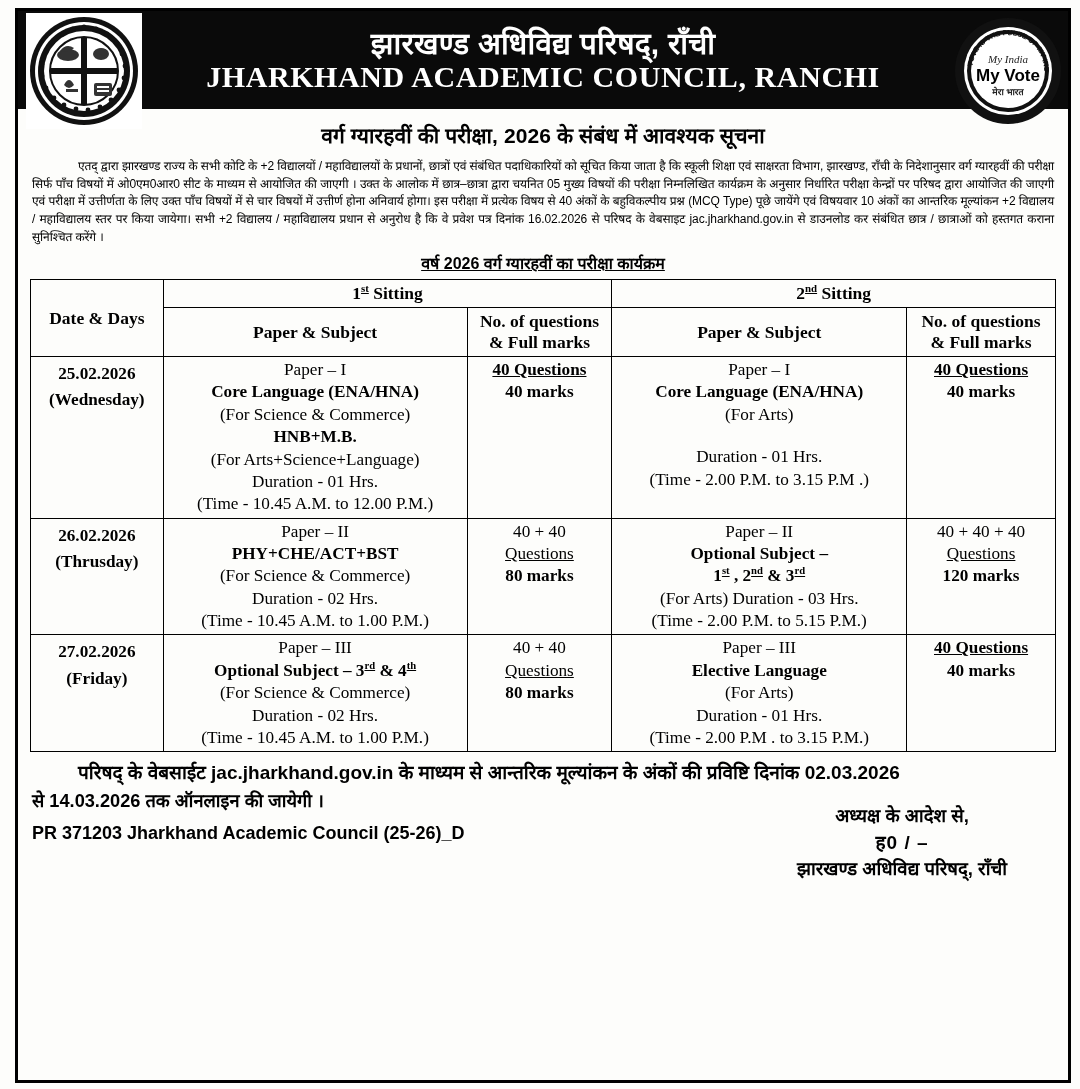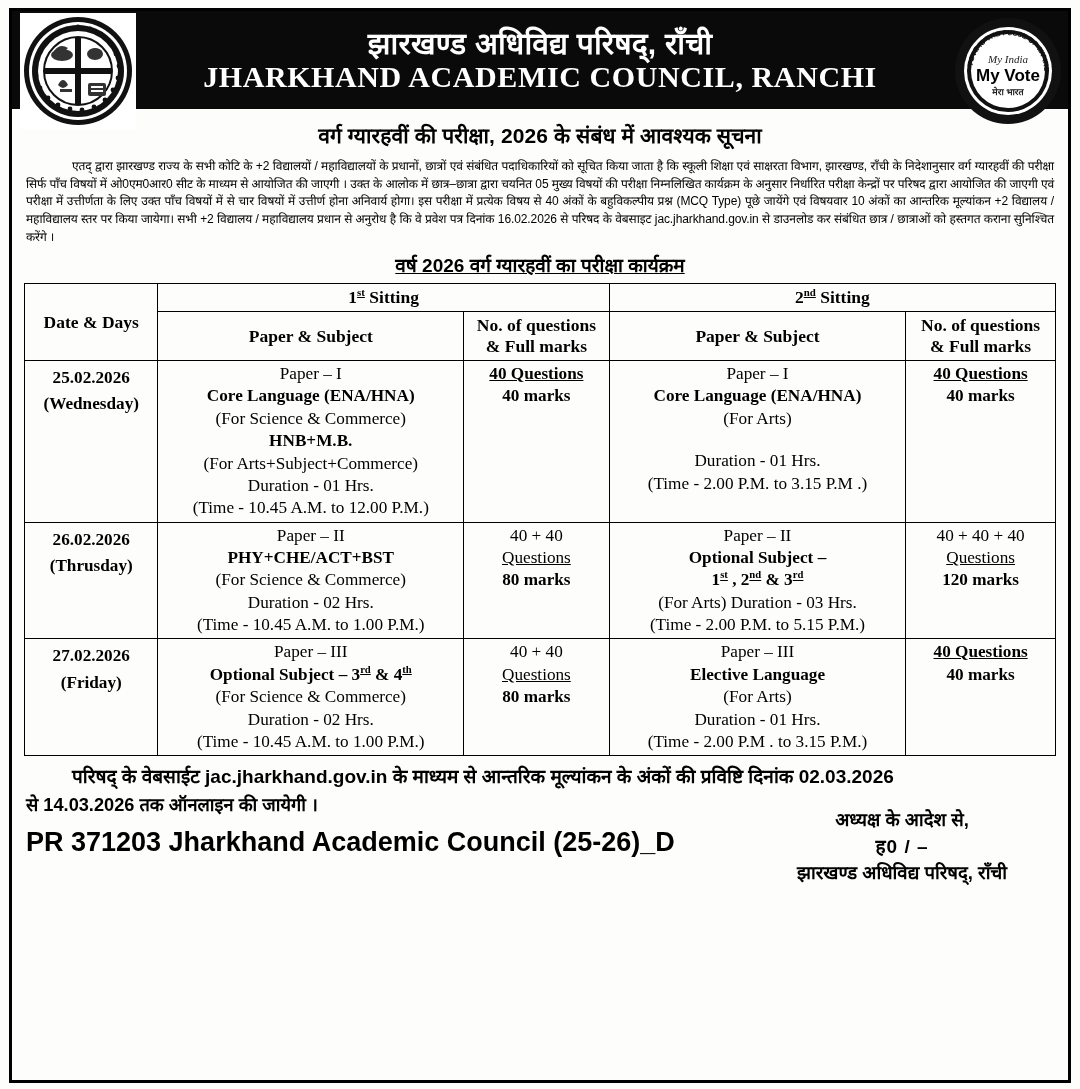--- a/index.html
+++ b/index.html
@@ -11,21 +11,21 @@
   body {
     width: 1080px; height: 1089px;
     font-family: "Liberation Serif", "DejaVu Serif", serif;
     color: #000;
     overflow: hidden;
   }
   .page {
     width: 1080px; height: 1089px;
     position: relative;
     background: #fdfdfb;
-    padding: 8px 9px 6px 9px;
+    padding: 8px 9px 6px 15px;
   }
   .frame {
     border: 3px solid #000;
     width: 100%; height: 100%;
     position: relative;
     background: #fdfdfb;
     padding: 0;
   }
 
   
@@ -99,21 +99,21 @@
     text-justify: inter-word;
     text-indent: 46px;
     font-weight: 400;
     letter-spacing: -0.1px;
   }
 
   .sched-title {
     text-align: center;
     margin-top: 6px;
     font-family: "Liberation Sans", "DejaVu Sans", sans-serif;
-    font-size: 19px;
+    font-size: 16px;
     font-weight: 700;
   }
   .sched-title span { text-decoration: underline; }
 
   
   .tbl-wrap { margin: 5px 12px 0 12px; }
   table.sched {
     width: 100%;
     border-collapse: collapse;
     table-layout: fixed;
@@ -171,21 +171,21 @@
   }
   .foot-ref {
     font-family: "Liberation Serif", "DejaVu Serif", serif;
     font-size: 20px;
     font-weight: 600;
     margin-top: 7px;
   }
   .foot-ref .dt { margin-left: 52px; }
   .foot-pr {
     font-family: "Liberation Sans", "DejaVu Sans", sans-serif;
-    font-size: 27px;
+    font-size: 18px;
     font-weight: 600;
     margin-top: 8px;
   }
   .sign-block {
     position: absolute;
     right: 2px;
     top: 44px;
     width: 300px;
     text-align: center;
     font-family: "Liberation Sans", "DejaVu Sans", sans-serif;
@@ -317,21 +317,21 @@
           <tr>
             <td>
               <div class="datecell">25.02.2026</div>
               <div class="datecell">(Wednesday)</div>
             </td>
             <td class="cell">
               <div>Paper – I</div>
               <div class="b">Core Language (ENA/HNA)</div>
               <div>(For Science &amp; Commerce)</div>
               <div class="b">HNB+M.B.</div>
-              <div>(For Arts+Subject+Commerce)</div>
+              <div>(For Arts+Science+Language)</div>
               <div>Duration - 01 Hrs.</div>
               <div>(Time - 10.45 A.M. to 12.00 P.M.)</div>
             </td>
             <td class="cell">
               <div class="u b">40 Questions</div>
               <div class="b">40 marks</div>
             </td>
             <td class="cell">
               <div>Paper – I</div>
               <div class="b">Core Language (ENA/HNA)</div>

